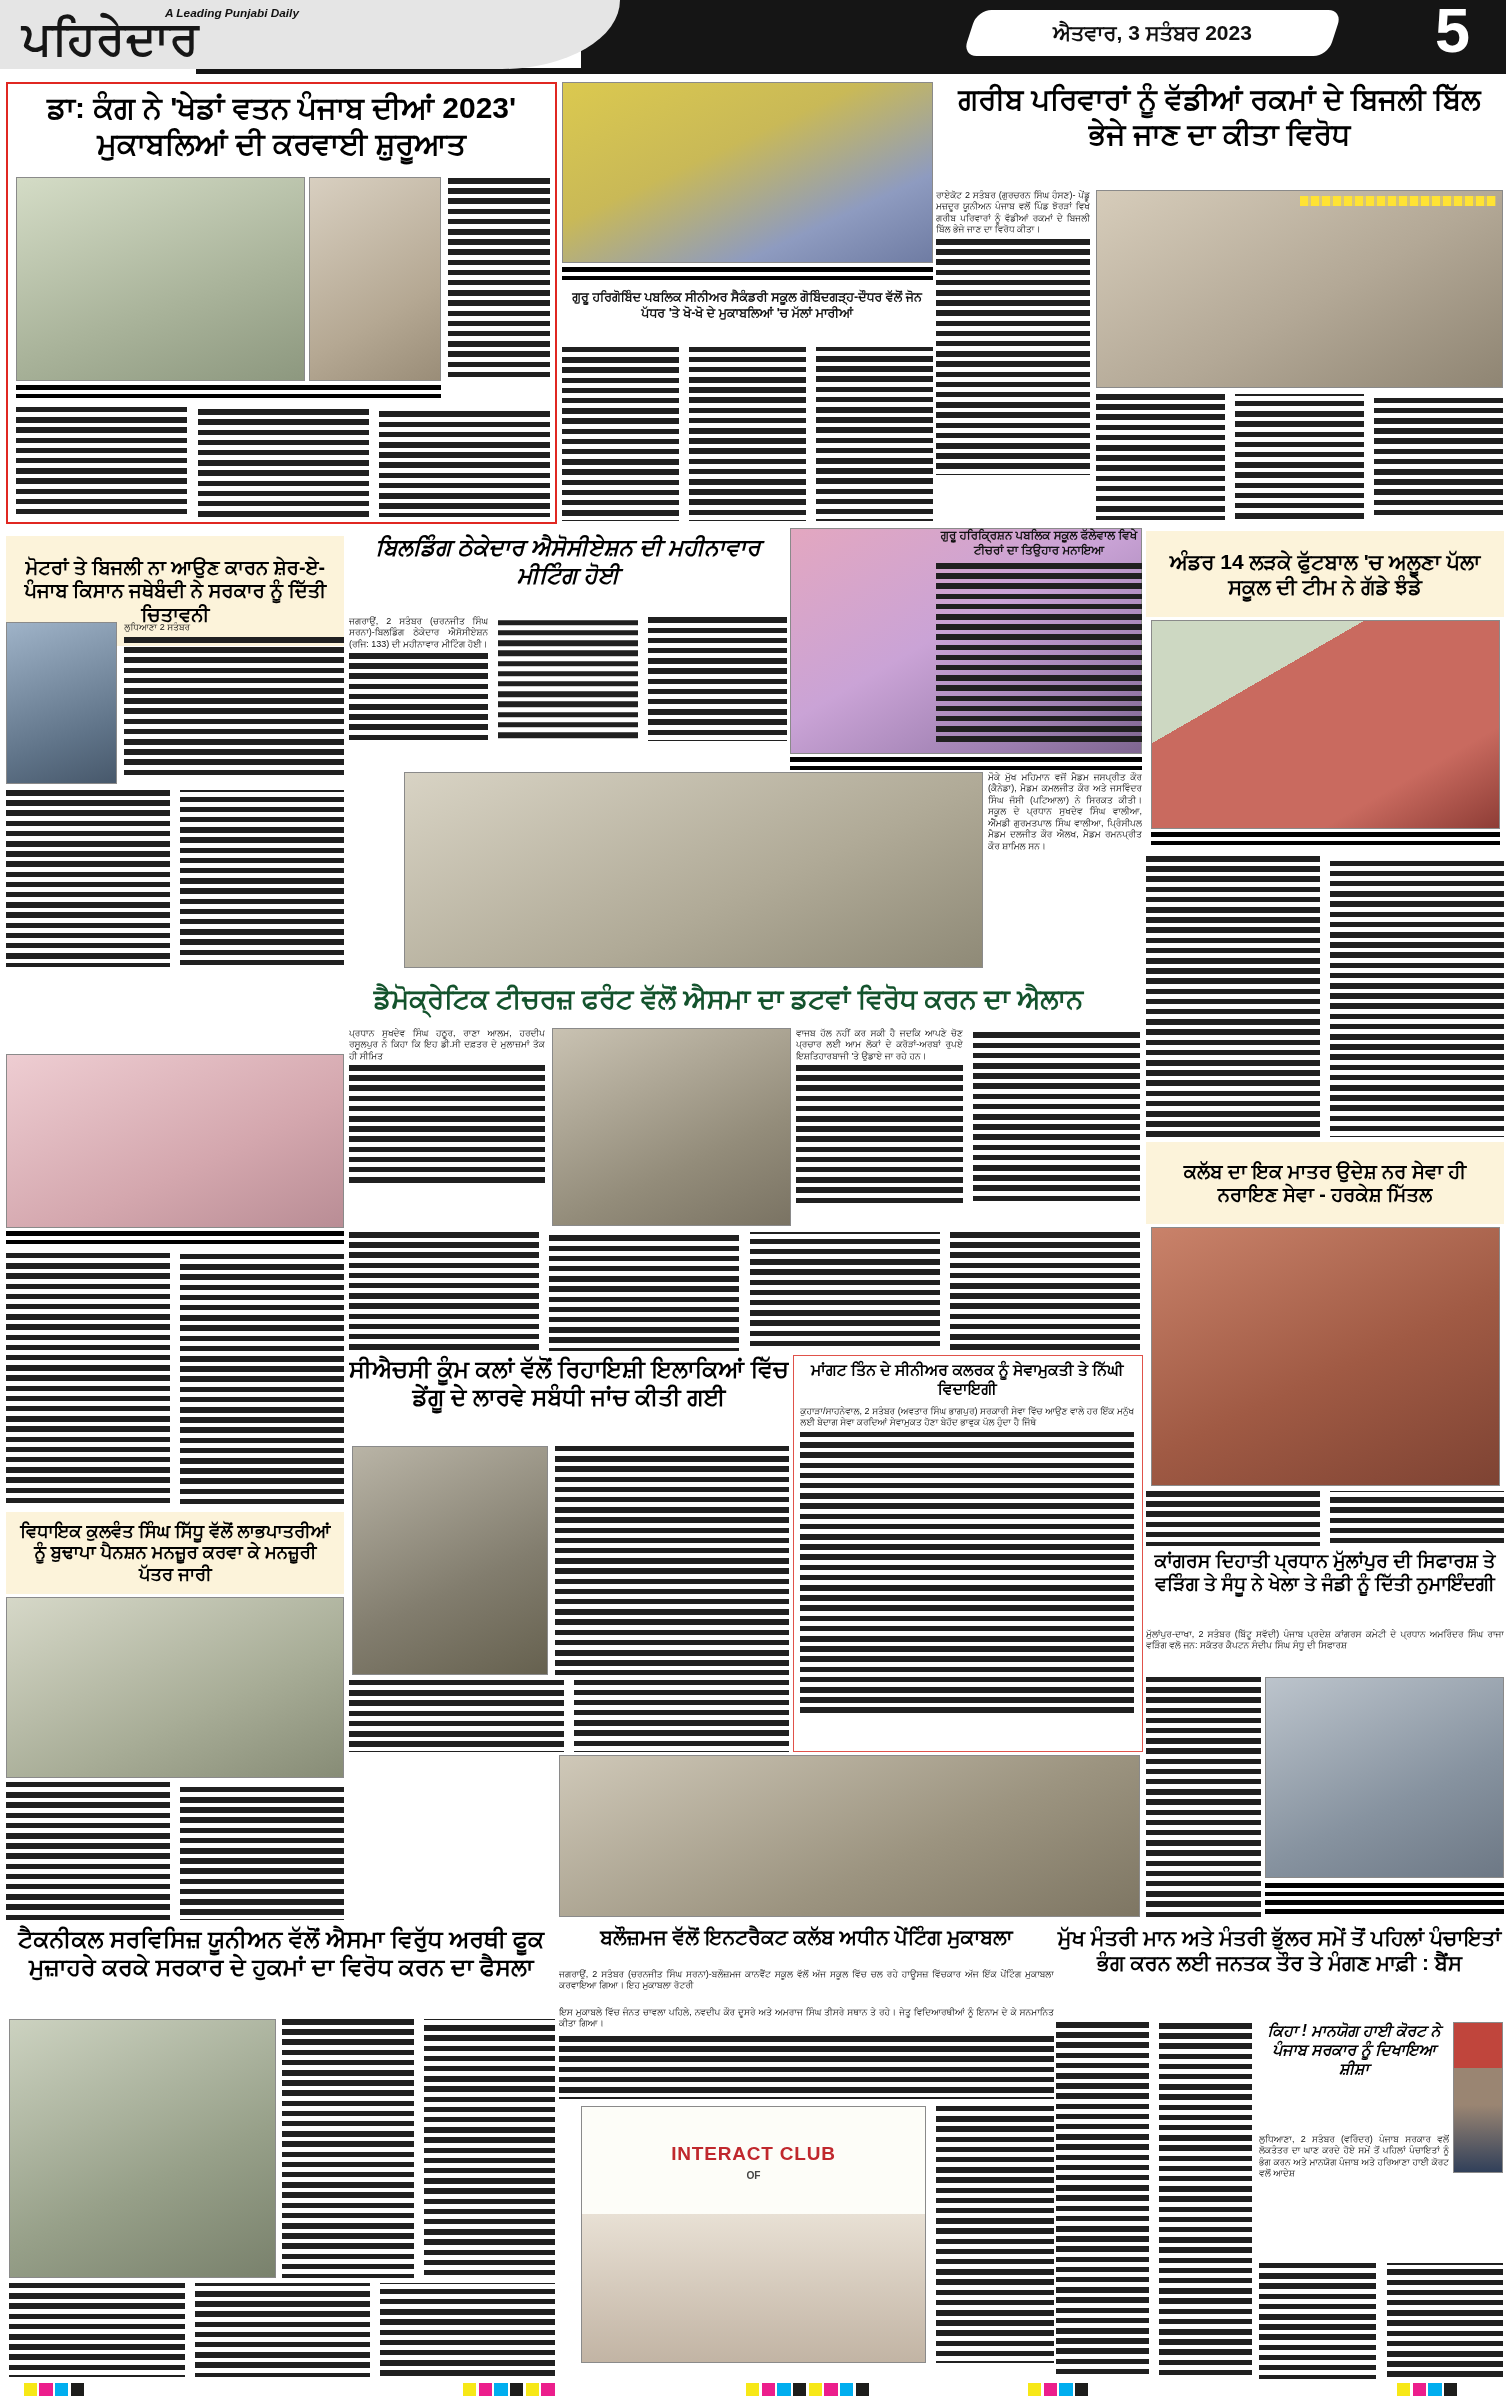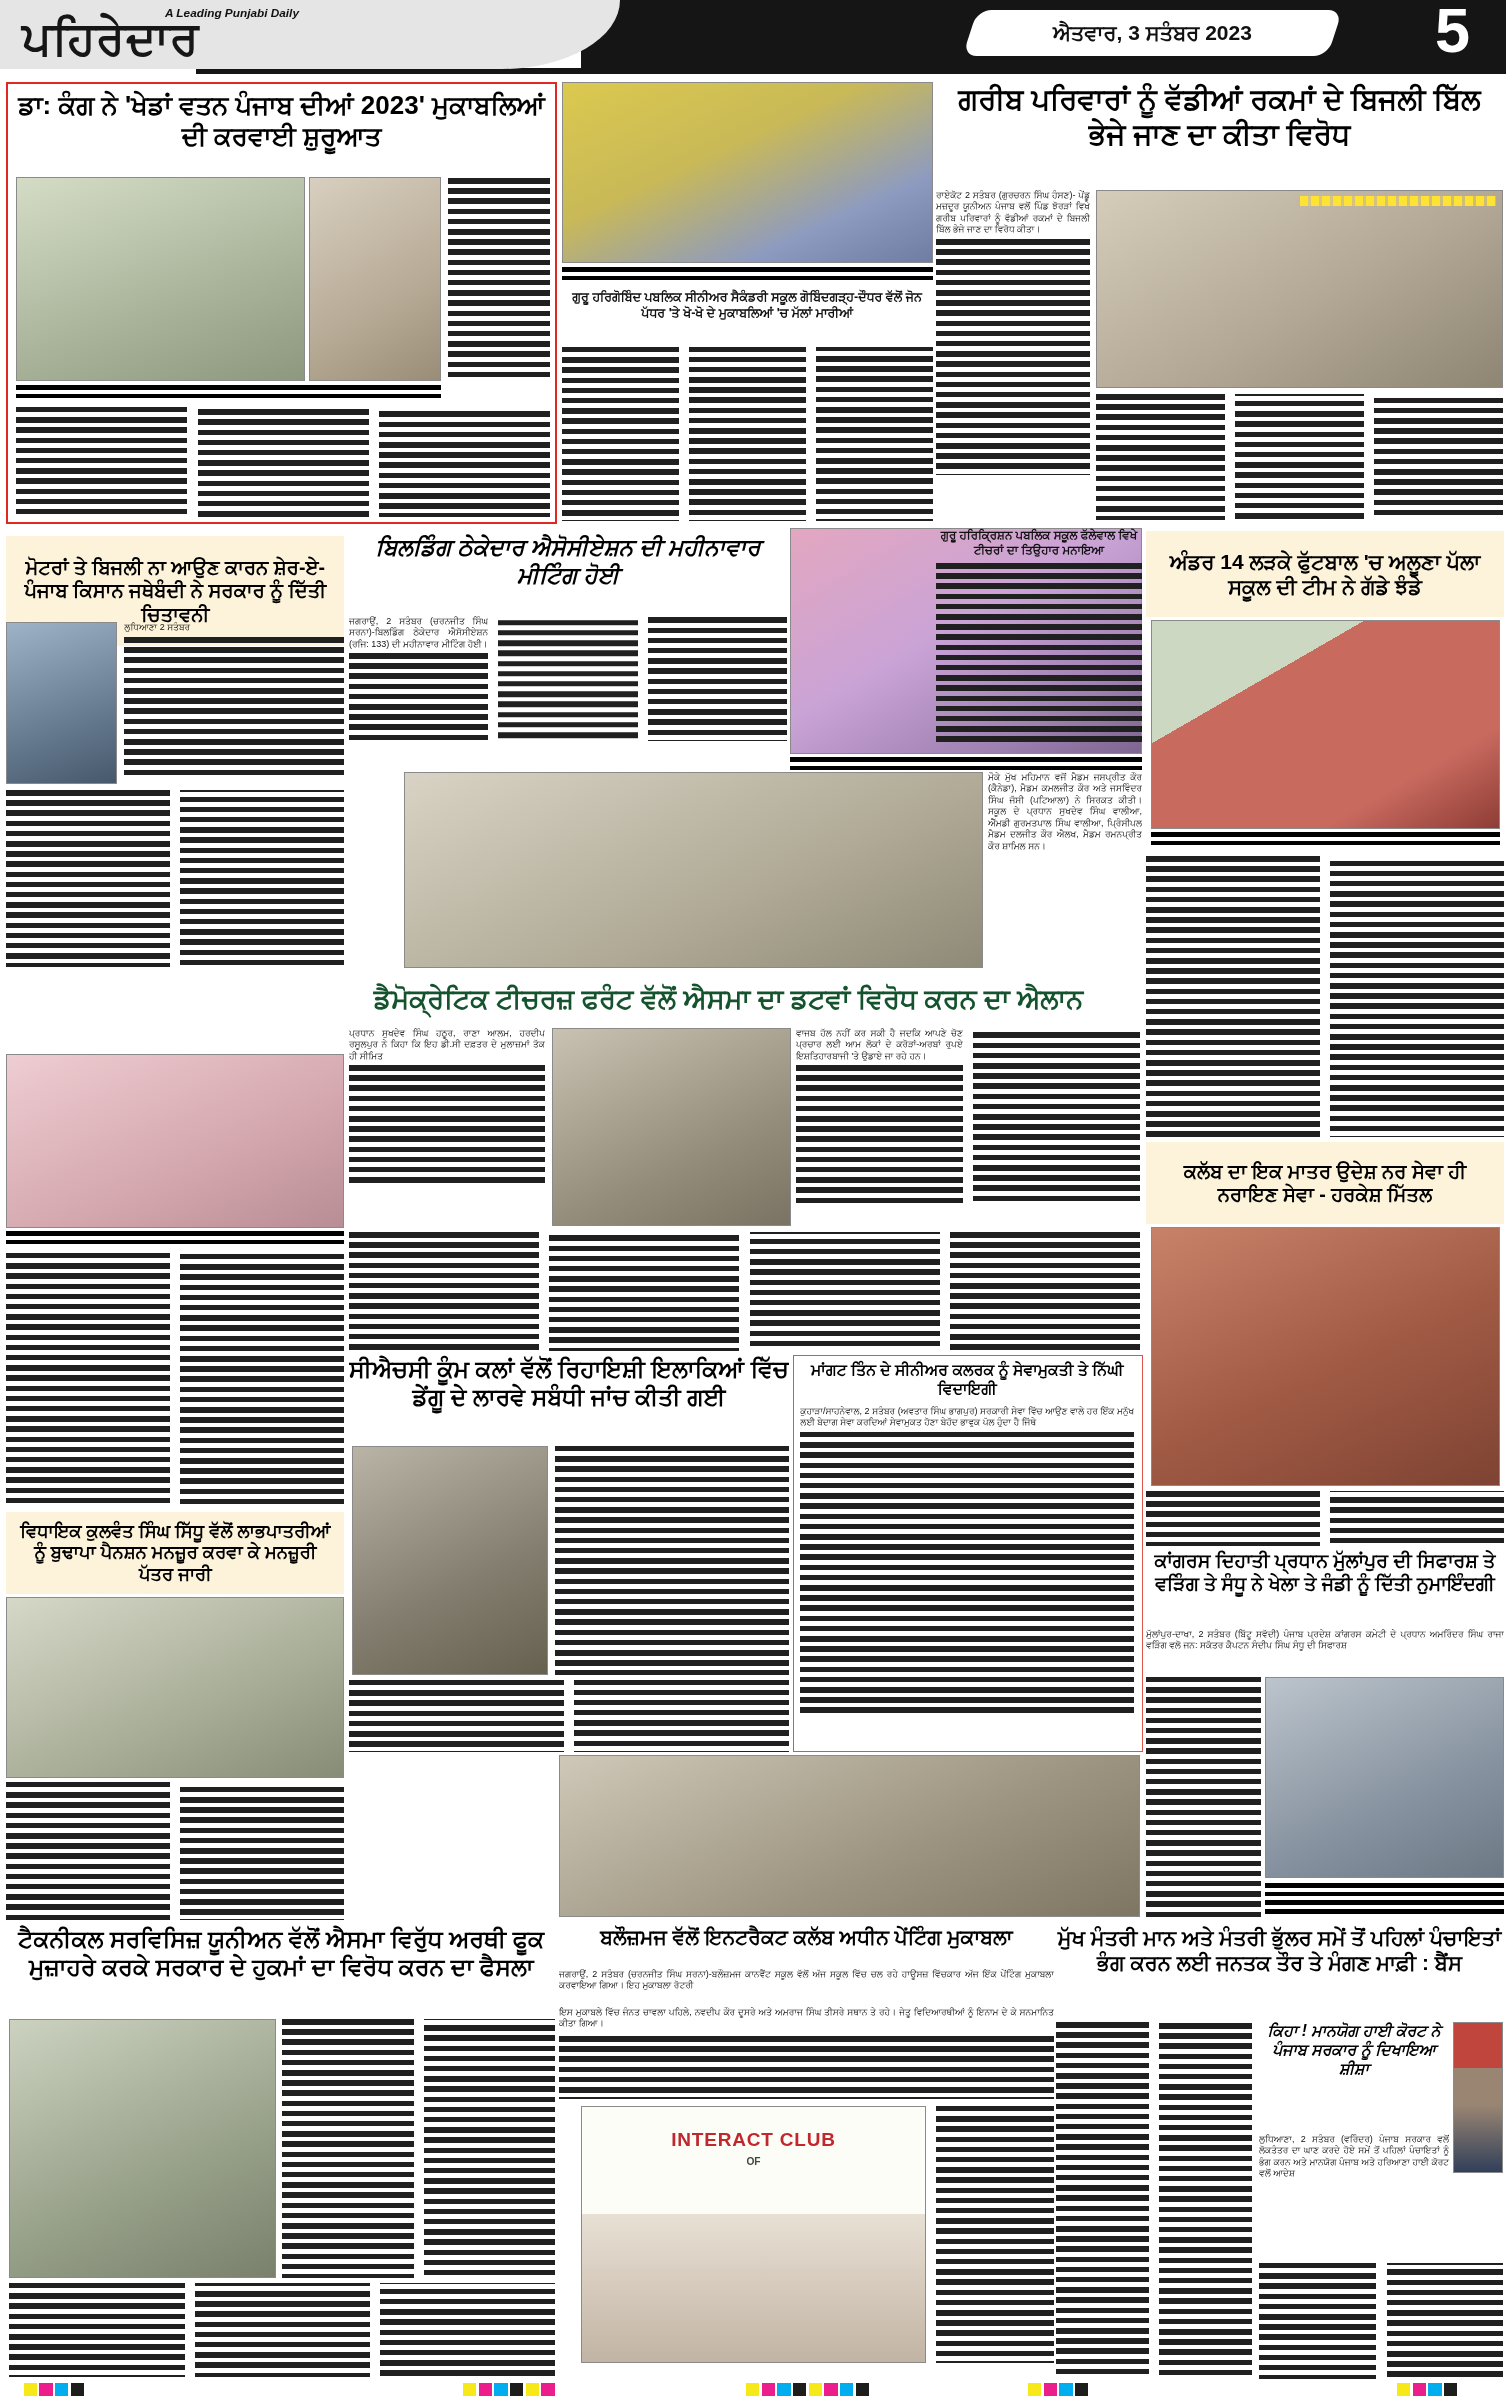--- a/index.html
+++ b/index.html
@@ -15,42 +15,42 @@
   .lead{font-weight:700;font-size:12.6px;line-height:1.3;text-align:center}
   .cols2{column-count:2;column-gap:10.2px}
   .cols3{column-count:3;column-gap:10.2px}
   .cols4{column-count:4;column-gap:10.2px}
   .clip{overflow:hidden}
   .redbox{border:2.4px solid #e02721}
   .redbox2{border:1.6px solid #e0524a}
   .marks{display:flex;gap:2.4px}
   .marks div{width:13.3px;height:13.3px}
   .cy{background:#f7e817}.cm{background:#ec1e8c}.cc{background:#00aeef}.ck{background:#1d1d1b}
-  .banner{background:#fdfdf8;display:flex;flex-direction:column;align-items:center;justify-content:flex-start;padding-top:22px}
+  .banner{background:#fdfdf8;display:flex;flex-direction:column;align-items:center;justify-content:flex-start;padding-top:36px}
   .banner .t1{color:#c0282d;font-weight:800;font-size:19px;letter-spacing:0.8px}
   .banner .t2{color:#444;font-weight:700;font-size:10.2px;margin-top:4.7px}
 </style>
 </head>
 <body>
 
 <div class="abs" style="left:0;top:0;width:1506px;height:76px">
   <div class="abs" style="left:581px;top:0;width:926px;height:68px;background:#151515"></div>
   <div class="abs" style="left:196px;top:68px;width:1310px;height:6.3px;background:#151515"></div>
   <div class="abs" style="left:0;top:0;width:620px;height:69px;background:#e5e5e5;border-bottom-right-radius:118px 69px">
     <div class="abs" style="left:165px;top:6.3px;font-style:italic;font-weight:700;font-size:11.8px;color:#111">A Leading Punjabi Daily</div>
     <div class="abs" style="left:22px;top:11px;font-size:46px;font-weight:800;letter-spacing:0.8px;color:#161616">ਪਹਿਰੇਦਾਰ</div>
   </div>
   <div class="abs" style="left:970px;top:10.2px;width:365px;height:46px;background:#fff;border-radius:14px;transform:skewX(-18deg);display:flex;align-items:center;justify-content:center">
     <div style="transform:skewX(18deg);font-weight:700;font-size:21px;color:#111">ਐਤਵਾਰ, 3 ਸਤੰਬਰ 2023</div>
   </div>
   <div class="abs" style="left:1435px;top:-6.3px;font-size:63px;font-weight:800;color:#fff">5</div>
 </div>
 
 <div class="abs redbox clip" style="left:6.3px;top:82px;width:551px;height:442px">
-  <div class="head abs" style="left:6.3px;top:6.3px;width:534px;height:80px;font-size:26px">ਡਾ: ਕੰਗ ਨੇ 'ਖੇਡਾਂ ਵਤਨ ਪੰਜਾਬ ਦੀਆਂ 2023' ਮੁਕਾਬਲਿਆਂ ਦੀ ਕਰਵਾਈ ਸ਼ੁਰੂਆਤ</div>
+  <div class="head abs" style="left:6.3px;top:6.3px;width:534px;height:80px;font-size:30px">ਡਾ: ਕੰਗ ਨੇ 'ਖੇਡਾਂ ਵਤਨ ਪੰਜਾਬ ਦੀਆਂ 2023' ਮੁਕਾਬਲਿਆਂ ਦੀ ਕਰਵਾਈ ਸ਼ੁਰੂਆਤ</div>
   <div class="photo abs" style="left:7.9px;top:93px;width:289px;height:204px;background:linear-gradient(160deg,#d4dcc6,#a9b39a 60%,#8d987f)"></div>
   <div class="photo abs" style="left:301px;top:93px;width:132px;height:204px;background:linear-gradient(150deg,#d8cfc0,#b5a893 65%,#9a8d78)"></div>
   <div class="greek abs" style="left:440px;top:94px;width:102px;height:201px"></div>
   <div class="greek cap abs" style="left:7.9px;top:301px;width:425px;height:15.7px"></div>
   <div class="abs cols3 clip" style="left:7.9px;top:323px;width:534px;height:110px">
     <div class="greek" style="height:330px"></div>
   </div>
 </div>
 
 <div class="abs clip" style="left:562px;top:82px;width:371px;height:442px">

